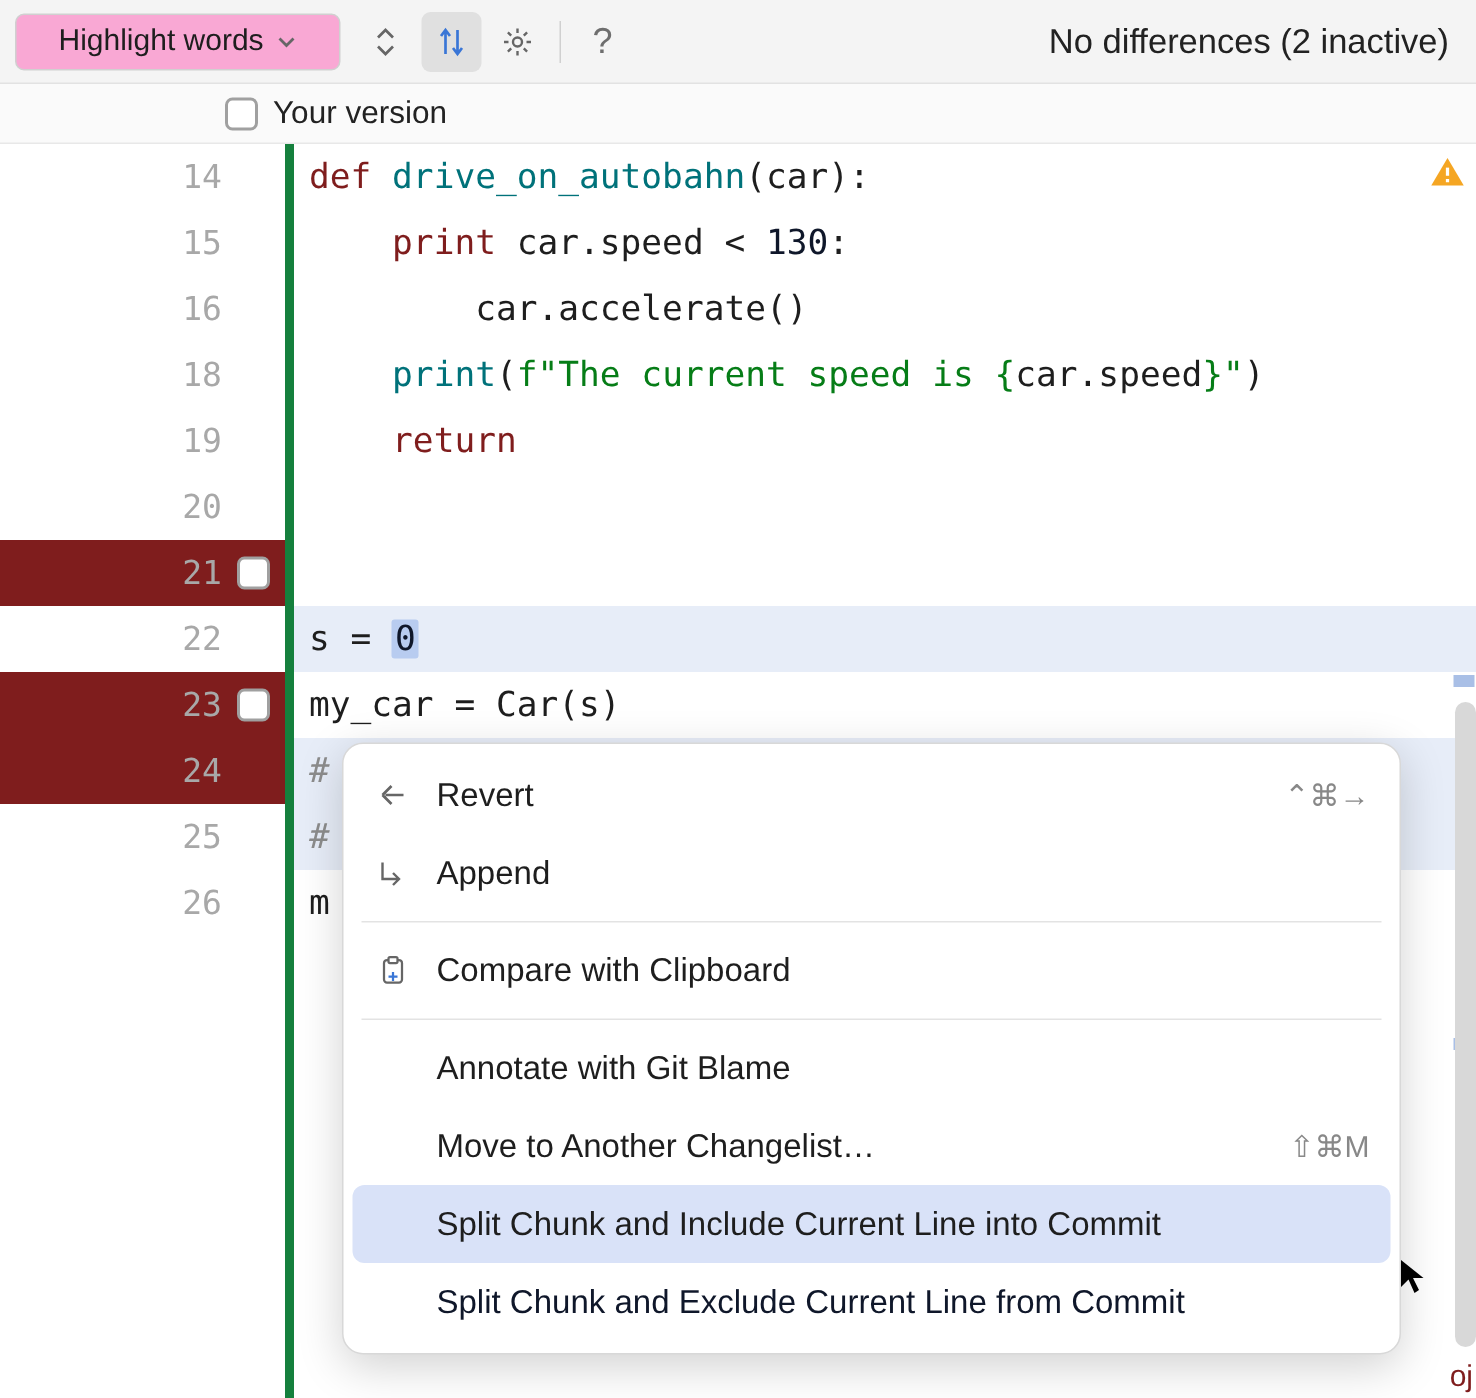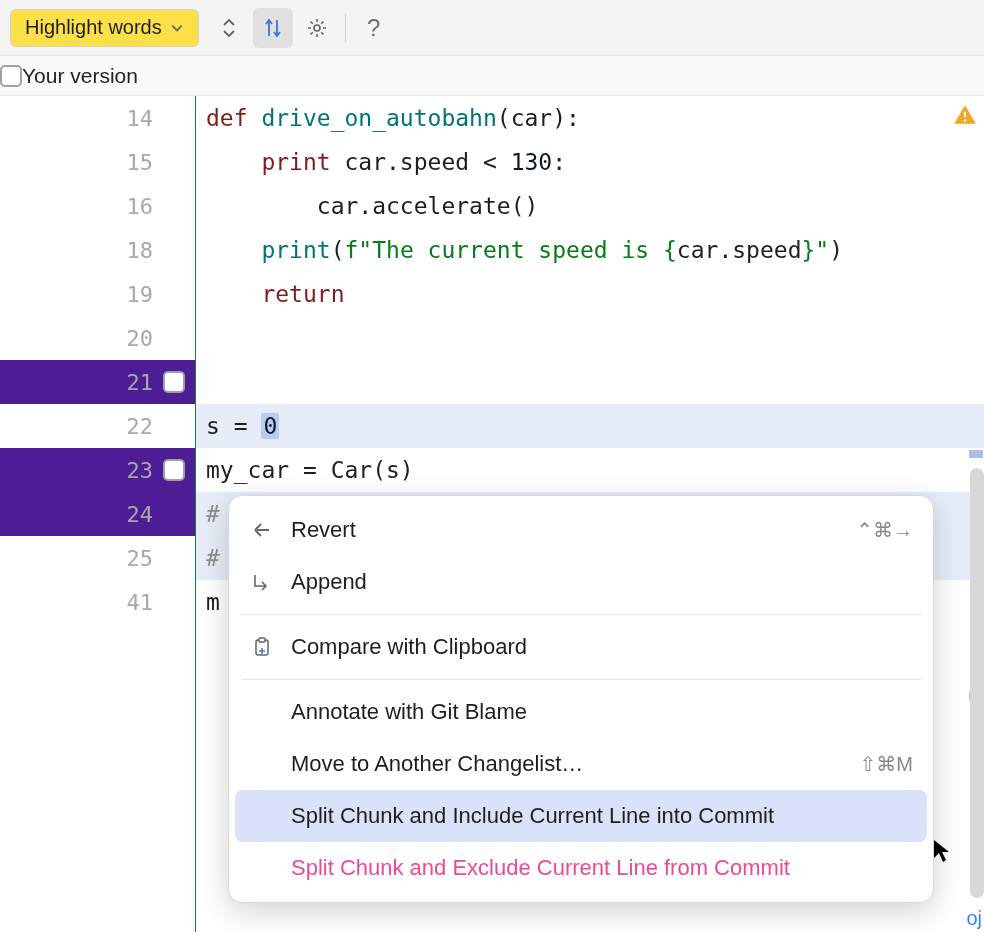--- a/index.html
+++ b/index.html
@@ -14,24 +14,24 @@
     .toolbar {
       height: 56px;
       background: #f4f4f4;
       border-bottom: 1px solid #e2e2e2;
       display: flex;
       align-items: center;
       padding: 0 10px;
       gap: 10px;
     }
     .dropdown {
-      background: #fde047;
+      background: #f9a8d4;
       border: 1px solid #d0d0d0;
       border-radius: 6px;
-      padding: 6px 14px;
+      padding: 6px 28px;
       display: flex;
       align-items: center;
       gap: 8px;
       font-size: 20px;
       cursor: pointer;
       height: 38px;
     }
     .dropdown .chev { width: 14px; height: 14px; }
     .toolbar-icons {
       display: flex;
@@ -68,41 +68,43 @@
       font-size: 23px;
       color: #222;
       padding-right: 8px;
     }
     .subheader {
       height: 40px;
       background: #fafafa;
       border-bottom: 1px solid #e8e8e8;
       display: flex;
       align-items: center;
+      gap: 10px;
+      padding-left: 150px;
     }
     .chk {
       width: 22px;
       height: 22px;
       border: 2px solid #a0a0a0;
       border-radius: 5px;
       background: #fff;
       cursor: pointer;
     }
     .subheader-label {
       font-size: 21px;
       color: #222;
     }
     .editor-area {
       position: relative;
       display: flex;
       height: calc(932px - 56px - 40px);
     }
     .gutter {
       width: 196px;
-      border-right: 1px solid #15803d;
+      border-right: 6px solid #15803d;
       display: flex;
       flex-direction: column;
     }
     .gutter-row {
       height: 44px;
       display: flex;
       align-items: center;
       justify-content: flex-end;
       padding-right: 10px;
       gap: 10px;
@@ -136,21 +138,21 @@
     .code-line {
       height: 44px;
       display: flex;
       align-items: center;
       padding-left: 10px;
       font-family: "SF Mono", Menlo, Consolas, monospace;
       font-size: 23px;
       white-space: pre;
     }
     .hl-blue { background: #e7edf8; }
-    .gutter-row.hl-blue { background: #4c1d95; }
+    .gutter-row.hl-blue { background: #7f1d1d; }
     .kw { color: #7f1d1d; }
     .fn { color: #00727a; }
     .num { color: #0f172a; }
     .str { color: #067d17; }
     .comment { color: #8c8c8c; font-style: italic; }
     .highlight-token {
       background: #b8ccf0;
       padding: 0 2px;
       border-radius: 2px;
     }
@@ -205,21 +207,21 @@
       font-size: 22px;
       cursor: pointer;
     }
     .menu-item.hover {
       background: #d9e2f8;
       border-radius: 8px;
       margin: 0 6px;
       padding: 16px 14px;
     }
     .menu-item.disabled {
-      color: #ec4899;
+      color: #0f172a;
       cursor: default;
     }
     .menu-sep {
       height: 1px;
       background: #e3e3e3;
       margin: 6px 12px;
     }
     .menu-icon {
       width: 26px;
       height: 26px;
@@ -240,21 +242,21 @@
       top: 838px;
       font-size: 26px;
       z-index: 200;
       pointer-events: none;
     }
     .bottom-text {
       position: absolute;
       right: 2px;
       bottom: 2px;
       font-size: 20px;
-      color: #3b82f6;
+      color: #7f1d1d;
     }
   </style>
 </head>
 <body>
 
 <div class="toolbar">
   <div class="dropdown">
     <span>Highlight words</span>
     <svg class="chev" viewBox="0 0 12 12">
         <path d="M2 4 L6 8 L10 4" fill="none" stroke="#666" stroke-width="1.6"></path>
@@ -273,20 +275,21 @@
     </div>
     <div class="icon-btn">
       <svg width="22" height="22" viewBox="0 0 22 22">
         <circle cx="11" cy="11" r="3" fill="none" stroke="#666" stroke-width="1.6"></circle>
         <path d="M11 2 L11 5 M11 17 L11 20 M2 11 L5 11 M17 11 L20 11 M4.6 4.6 L6.8 6.8 M15.2 15.2 L17.4 17.4 M4.6 17.4 L6.8 15.2 M15.2 6.8 L17.4 4.6" stroke="#666" stroke-width="1.6"></path>
       </svg>
     </div>
     <div class="toolbar-sep"></div>
     <div class="help-icon">?</div>
   </div>
+  <div class="diff-status">No differences (2 inactive)</div>
 </div>
 
 <div class="subheader">
   <div class="chk"></div>
   <span class="subheader-label">Your version</span>
 </div>
 
 <div class="editor-area">
   <div class="gutter">
     <div class="gutter-row">
@@ -327,21 +330,21 @@
       </div>
     <div class="gutter-row hl-blue">
         <span class="ln">24</span>
         <span class="chk-ph"></span>
       </div>
     <div class="gutter-row">
         <span class="ln">25</span>
         <span class="chk-ph"></span>
       </div>
     <div class="gutter-row">
-        <span class="ln">41</span>
+        <span class="ln">26</span>
         <span class="chk-ph"></span>
       </div>
   </div>
 
   <div class="code-col">
     <svg class="warn-badge" viewBox="0 0 24 24">
       <path d="M12 3 L22 20 L2 20 Z" fill="#f5a623"></path>
       <rect x="11" y="9" width="2" height="5" fill="#fff"></rect>
       <rect x="11" y="16" width="2" height="2" fill="#fff"></rect>
     </svg>

